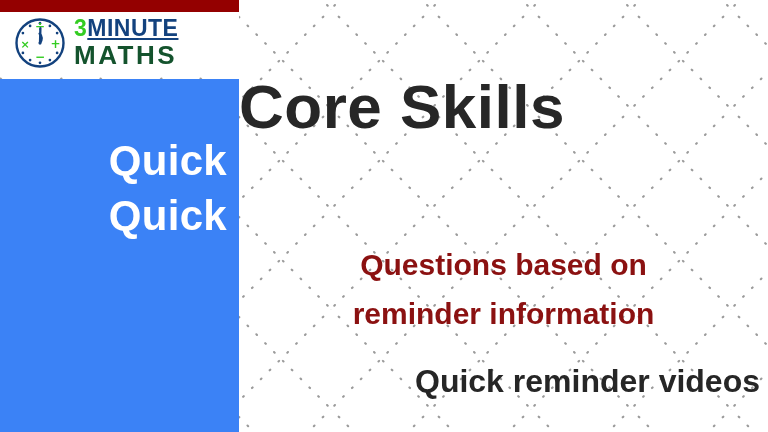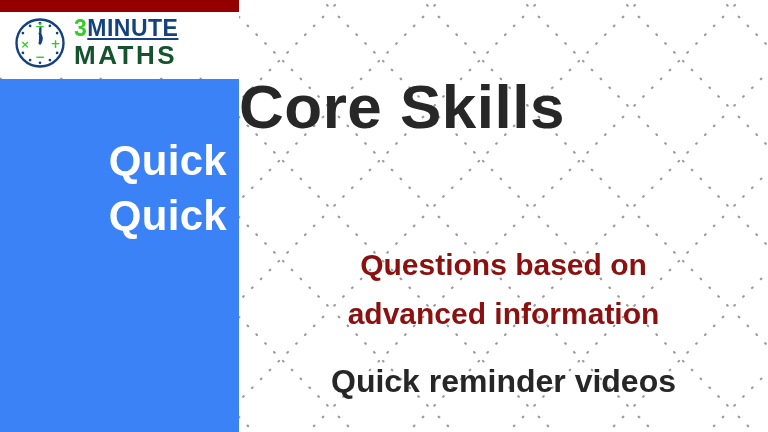--- a/index.html
+++ b/index.html
@@ -151,21 +151,21 @@
     line-height: 1.62;
     margin-top: 16px;
   }
   .subtitle div { display: block; }
 
   .footline {
     position: absolute;
     left: 8px;
     right: 8px;
     top: 364px;
-    text-align: center;
+    text-align: right;
     color: #262626;
     font-weight: bold;
     font-size: 32px;
     line-height: 1.1;
   }
 </style>
 </head>
 <body>
 
 <div class="slide">
@@ -224,20 +224,20 @@
 
     </div>
   </div>
 
   <div class="content">
 
     <div class="title">Core Skills</div>
 
     <div class="subtitle">
       <div>Questions based on</div>
-      <div>advanced information</div>
+      <div>reminder information</div>
     </div>
 
     <div class="footline">Quick reminder videos</div>
 
   </div>
 
 </div>
 
 </body></html>

